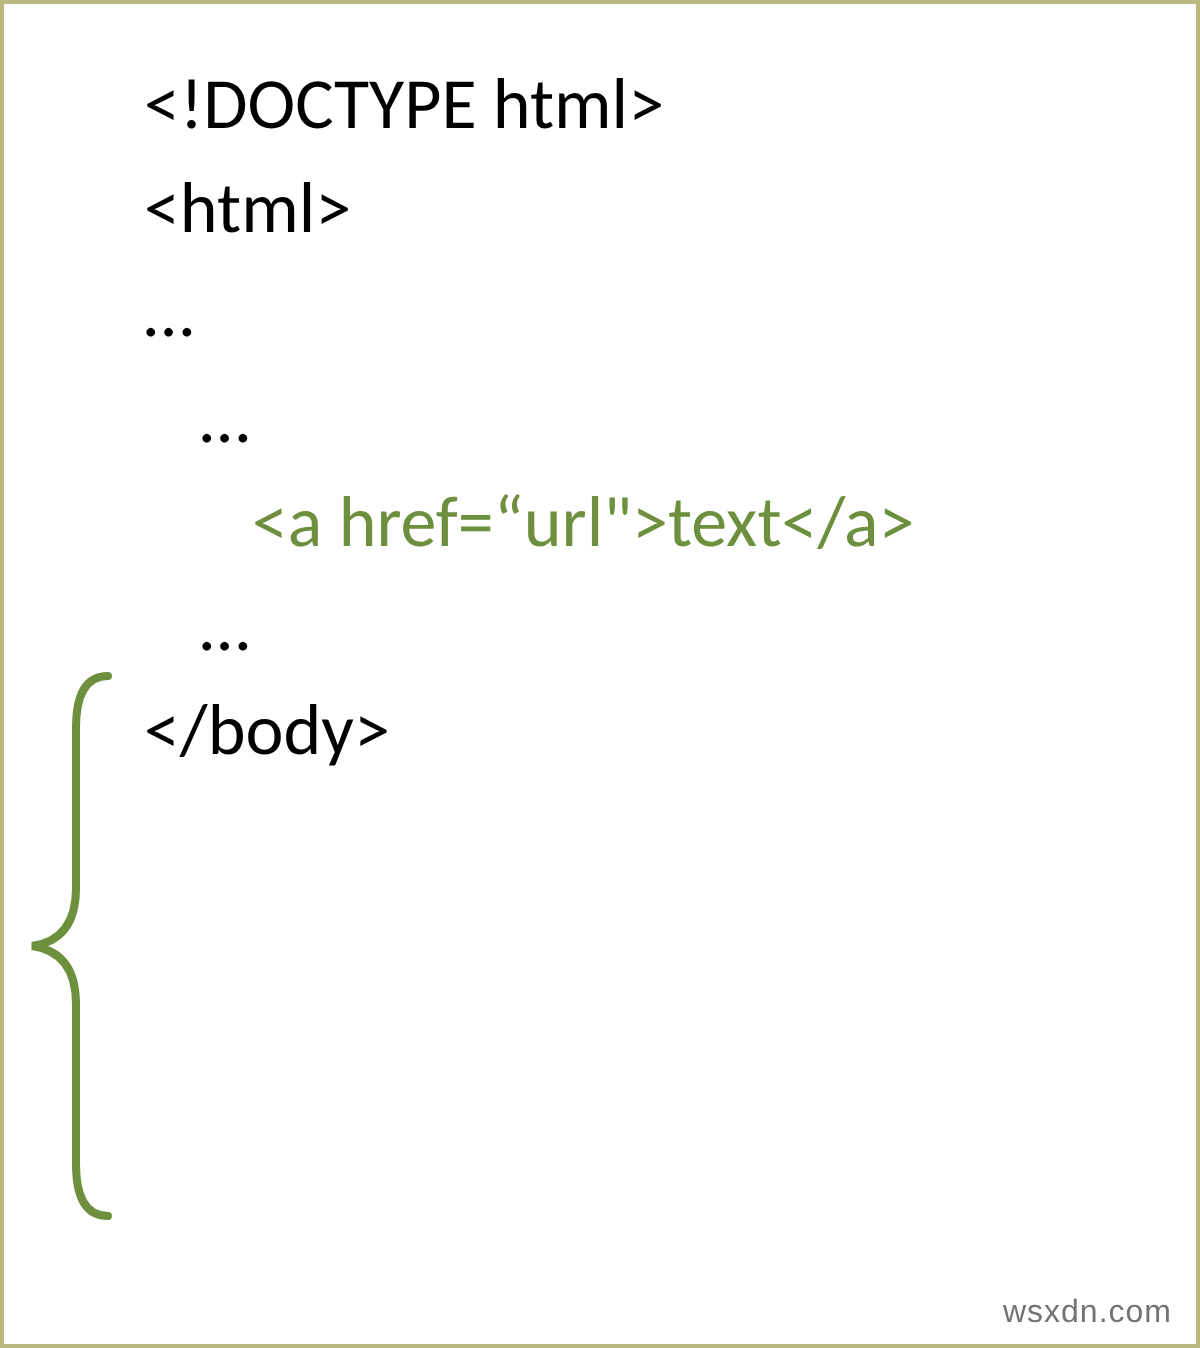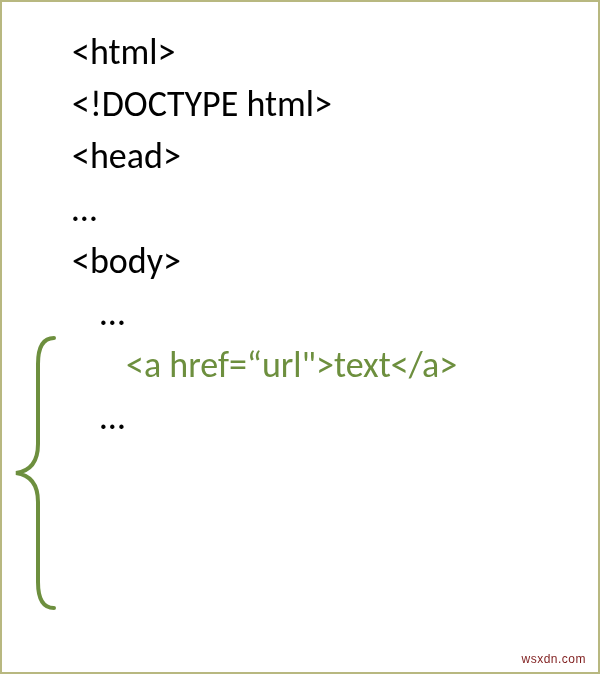--- a/index.html
+++ b/index.html
@@ -41,38 +41,37 @@
       height: 278px;
     }
     .bracket svg {
       width: 100%;
       height: 100%;
     }
     .watermark {
       position: absolute;
       bottom: 6px;
       right: 12px;
-      font-size: 12px;
-      color: #7f1d1d;
+      font-size: 16px;
+      color: #737373;
       font-family: Arial, sans-serif;
       letter-spacing: 0.5px;
     }
   </style>
 </head>
 <body>
 
 <div class="content">
+  <div class="line">&lt;!DOCTYPE html&gt;</div>
   <div class="line">&lt;html&gt;</div>
-  <div class="line">&lt;!DOCTYPE html&gt;</div>
-  <div class="line">&lt;head&gt;</div>
   <div class="line">…</div>
-  <div class="line">&lt;body&gt;</div>
   <div class="line indent-1">…</div>
   <div class="line green indent-2">&lt;a href=“url"&gt;text&lt;/a&gt;</div>
   <div class="line indent-1">…</div>
+  <div class="line">&lt;/body&gt;</div>
 </div>
 
 <div class="bracket">
   <svg viewBox="0 0 50 278" xmlns="http://www.w3.org/2000/svg">
     <path d="M 44 4
              Q 28 4 28 30
              L 28 110
              Q 28 136 6 139
              Q 28 142 28 168
              L 28 248

